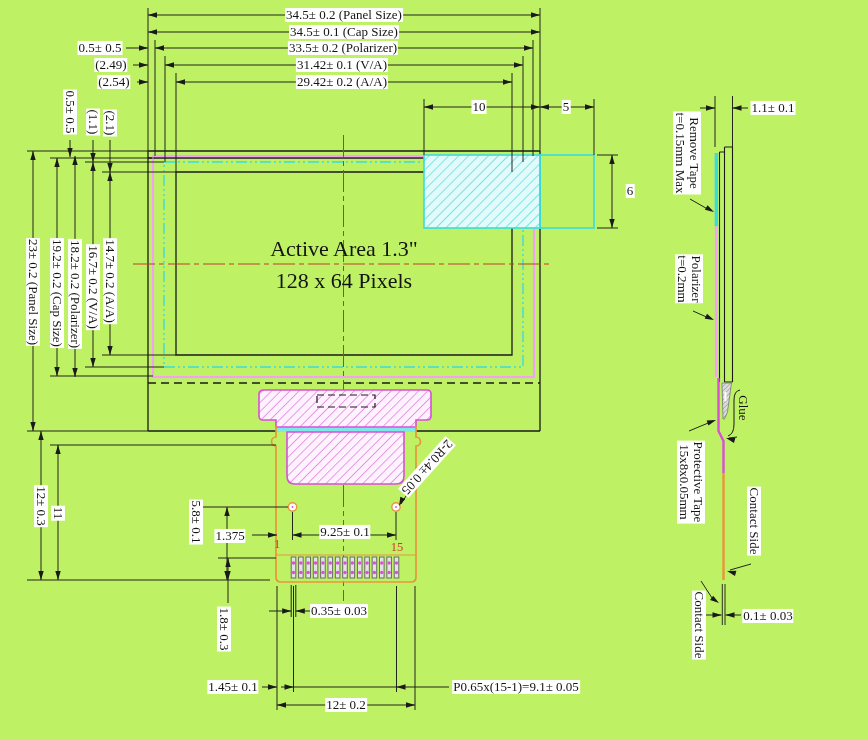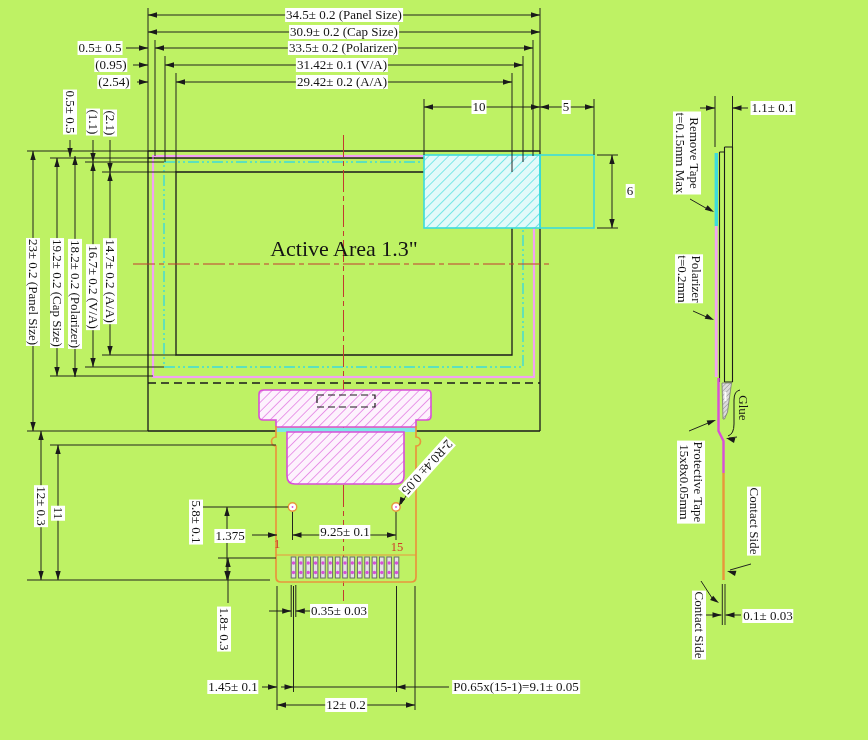--- a/index.html
+++ b/index.html
@@ -269,44 +269,45 @@
         <polygon points="0,0 -9,2.7 -9,-2.7" transform="translate(714,212) rotate(30)" fill="#1a1a1a"></polygon>
         <polygon points="0,0 -9,2.7 -9,-2.7" transform="translate(714,320) rotate(25)" fill="#1a1a1a"></polygon>
         <polygon points="0,0 -9,2.7 -9,-2.7" transform="translate(716,420) rotate(340)" fill="#1a1a1a"></polygon>
         <polygon points="0,0 -9,2.7 -9,-2.7" transform="translate(726,438) rotate(195)" fill="#1a1a1a"></polygon>
         <polygon points="0,0 -9,2.7 -9,-2.7" transform="translate(727,571) rotate(195)" fill="#1a1a1a"></polygon>
         <polygon points="0,0 -9,2.7 -9,-2.7" transform="translate(719,603) rotate(35)" fill="#1a1a1a"></polygon>
       </g>
   </svg>
 
   <div class="lbl" style="left:344px;top:15px">34.5± 0.2 (Panel Size)</div>
-  <div class="lbl" style="left:344px;top:32px">30.9± 0.2 (Cap Size)</div>
+  <div class="lbl" style="left:344px;top:32px">34.5± 0.1 (Cap Size)</div>
   <div class="lbl" style="left:343px;top:48px">33.5± 0.2 (Polarizer)</div>
   <div class="lbl" style="left:342px;top:65px">31.42± 0.1 (V/A)</div>
   <div class="lbl" style="left:342px;top:82px">29.42± 0.2 (A/A)</div>
   <div class="lbl" style="left:100px;top:48px">0.5± 0.5</div>
-  <div class="lbl" style="left:111px;top:65px">(0.95)</div>
+  <div class="lbl" style="left:111px;top:65px">(2.49)</div>
   <div class="lbl" style="left:114px;top:82px">(2.54)</div>
   <div class="lbl" style="left:479px;top:107px">10</div>
   <div class="lbl" style="left:566px;top:107px">5</div>
   <div class="lbl" style="left:630px;top:191px">6</div>
 
   <div class="lbl v" style="left:70px;top:112px">0.5± 0.5</div>
   <div class="lbl v" style="left:93px;top:122px">(1.1)</div>
   <div class="lbl v" style="left:110px;top:123px">(2.1)</div>
 
   <div class="lbl v" style="left:33px;top:292px">23± 0.2 (Panel Size)</div>
   <div class="lbl v" style="left:57px;top:293px">19.2± 0.2 (Cap Size)</div>
   <div class="lbl v" style="left:75px;top:294px">18.2± 0.2 (Polarizer)</div>
   <div class="lbl v" style="left:93px;top:287px">16.7± 0.2 (V/A)</div>
   <div class="lbl v" style="left:110px;top:281px">14.7± 0.2 (A/A)</div>
   <div class="lbl v" style="left:41px;top:506px">12± 0.3</div>
   <div class="lbl v" style="left:58px;top:513px">11</div>
 
   <div class="lbl big" style="left:344px;top:249px">Active Area 1.3"</div>
+  <div class="lbl big" style="left:344px;top:281px">128 x 64 Pixels</div>
 
   <div class="lbl v" style="left:196px;top:522px">5.8± 0.1</div>
   <div class="lbl" style="left:230px;top:536px">1.375</div>
   <div class="lbl" style="left:345px;top:532px">9.25± 0.1</div>
   <div class="lbl diag" style="left:427px;top:467px">2-R0.4± 0.05</div>
   <div class="lbl red" style="left:277px;top:545px">1</div>
   <div class="lbl red" style="left:397px;top:548px">15</div>
   <div class="lbl v" style="left:224px;top:629px">1.8± 0.3</div>
   <div class="lbl" style="left:339px;top:611px">0.35± 0.03</div>
   <div class="lbl" style="left:233px;top:687px">1.45± 0.1</div>

